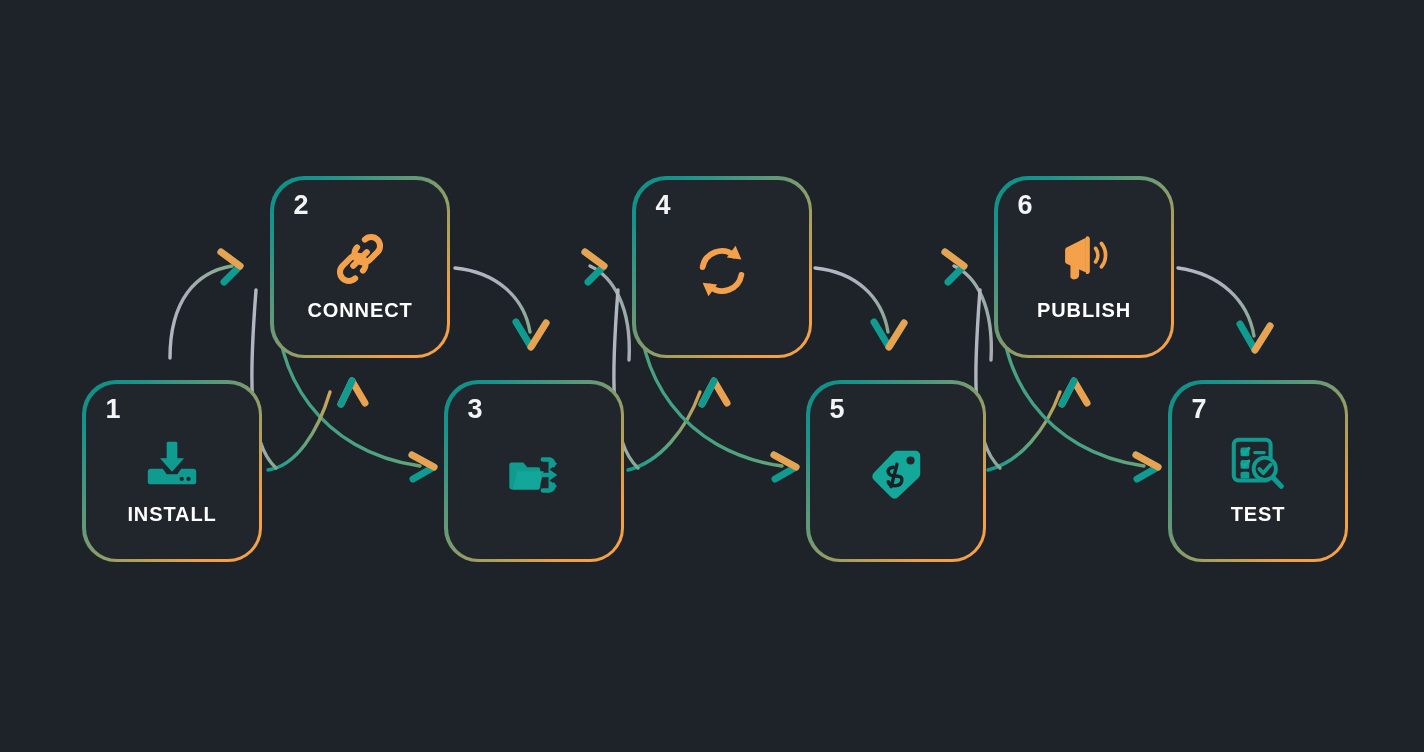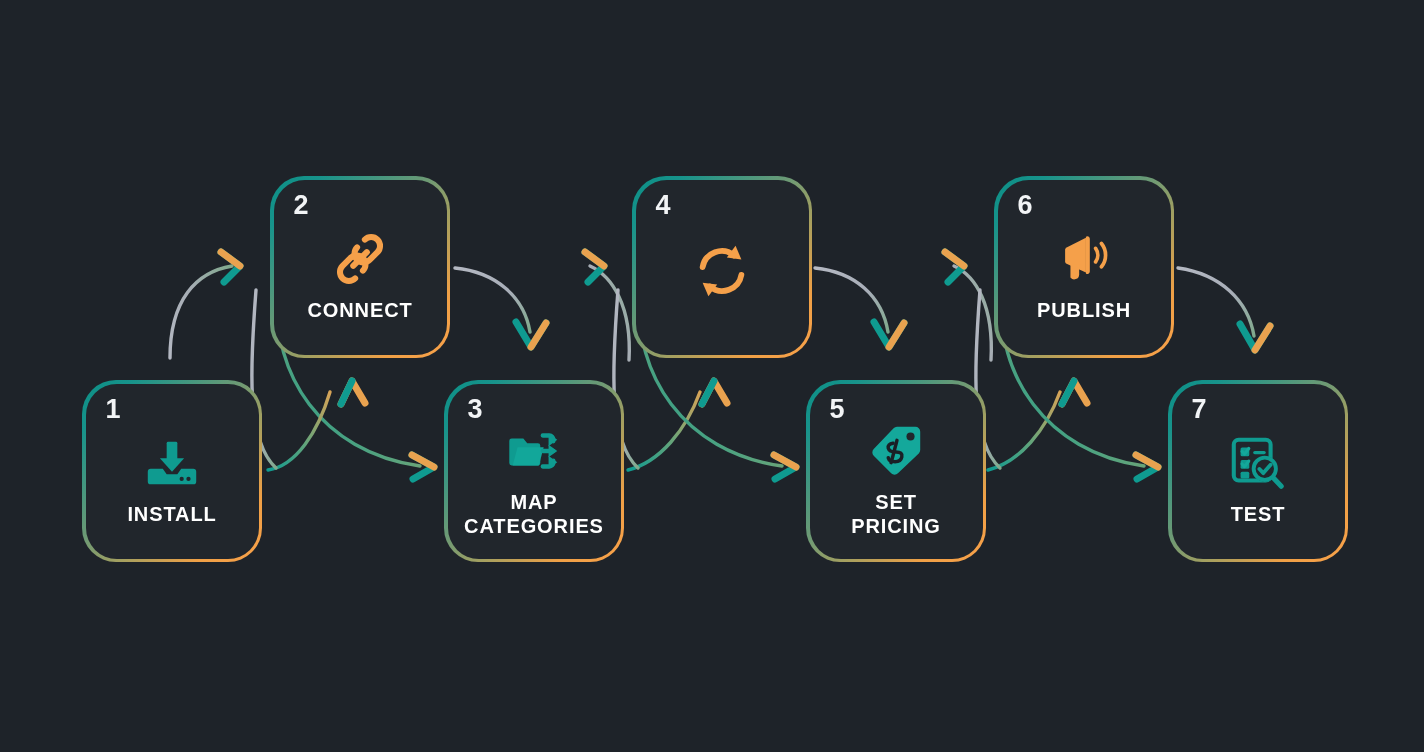--- a/index.html
+++ b/index.html
@@ -230,22 +230,20 @@
           <path d="M41 16 h7 a4 4 0 0 1 4 4 v2"></path>
           <path d="M41 32 h11"></path>
           <path d="M41 48 h7 a4 4 0 0 0 4 -4 v-2"></path>
         </g>
         <g fill="#0f9b90">
           <path d="M47 14 L56 20.5 L47 27 Z"></path>
           <path d="M47 25.5 L56 32 L47 38.5 Z"></path>
           <path d="M47 37 L56 43.5 L47 50 Z"></path>
         </g>
       </svg>
-      <div class="step-label">MAP
-CATEGORIES</div>
     </div>
   </div>
 
   <div class="step-node row-top" style="left:632px">
     <div class="step-inner">
       <span class="step-num">4</span>
       <svg class="step-icon" viewBox="0 0 64 64">
         <g fill="none" stroke="#f5a04a" stroke-width="6" stroke-linecap="round">
           <path d="M12 28 a20 20 0 0 1 32.5 -12"></path>
           <path d="M52 36 a20 20 0 0 1 -32.5 12"></path>
@@ -262,22 +260,20 @@
     <div class="step-inner">
       <span class="step-num">5</span>
       <svg class="step-icon" viewBox="0 0 64 64">
         <path d="M33 7 H52 a5 5 0 0 1 5 5 v19 a5 5 0 0 1 -1.5 3.5 L34 55 a5 5 0 0 1 -7 0 L9 37 a5 5 0 0 1 0 -7 L29.5 8.5 A5 5 0 0 1 33 7 z" fill="#14a89b"></path>
         <circle cx="47" cy="17" r="4.2" fill="#21262c"></circle>
         <g fill="none" stroke="#1a2026" stroke-width="3.6" stroke-linecap="round">
           <path d="M29 24 q-6 1 -5 5 t8 4 t6 5 t-7 5 t-7 -4"></path>
           <path d="M33 21 L27 44"></path>
         </g>
       </svg>
-      <div class="step-label">SET
-PRICING</div>
     </div>
   </div>
 
   <div class="step-node row-top" style="left:994px">
     <div class="step-inner">
       <span class="step-num">6</span>
       <svg class="step-icon" viewBox="0 0 64 64">
         <g fill="#f5a04a">
           <path d="M34 10 L34 46 L14 37 a3 3 0 0 1 -1.5 -2.5 v-12 A3 3 0 0 1 14 20 Z"></path>
           <path d="M34 9 a2.5 2.5 0 0 1 4 2 v34 a2.5 2.5 0 0 1 -4 2 Z"></path>

